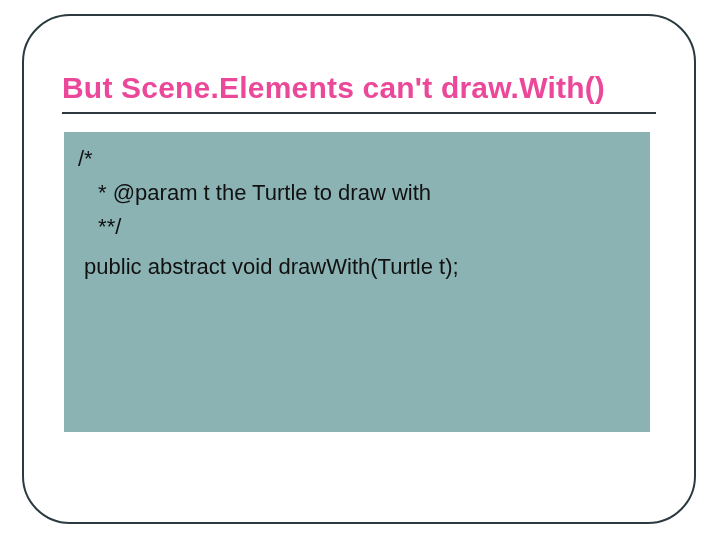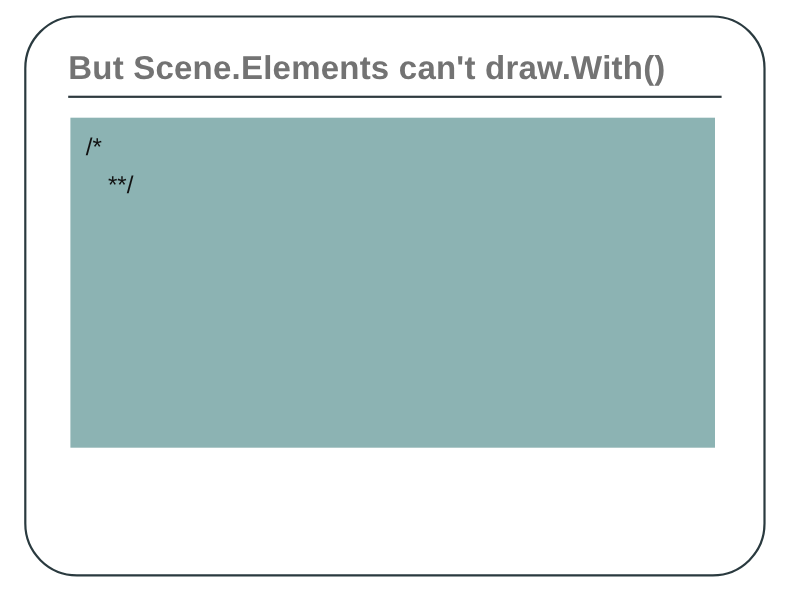--- a/index.html
+++ b/index.html
@@ -20,22 +20,23 @@
     border: 2.5px solid #2a3a3f;
     border-radius: 48px;
     padding: 30px 38px 28px 38px;
   }
   .title-block { margin-bottom: 4px; }
   .title-text {
     font-family: "Arial Black", Arial, sans-serif;
     font-weight: 900;
     font-size: 30px;
     line-height: 1.15;
-    color: #737373;
+    color: #ec4899;
     letter-spacing: 0.2px;
+    margin-top: 25px;
   }
   .title-rule {
     border: none;
     border-top: 2px solid #2e3a3f;
     margin-top: 6px;
     margin-bottom: 18px;
     width: 100%;
   }
   .code-box {
     background: #8cb3b3;
@@ -60,17 +61,19 @@
 
 <div class="slide-frame">
 
   <div class="title-block">
     <div class="title-text">But Scene.Elements can't draw.With()</div>
     <hr class="title-rule">
   </div>
 
   <div class="code-box">
     <div class="code-line ind0">/*</div>
+    <div class="code-line ind1"> * @param t the Turtle to draw with</div>
     <div class="code-line ind1"> **/</div>
     <div class="gap"></div>
+    <div class="code-line ind0"> public abstract void drawWith(Turtle t);</div>
   </div>
 
 </div>
 
 </body></html>

